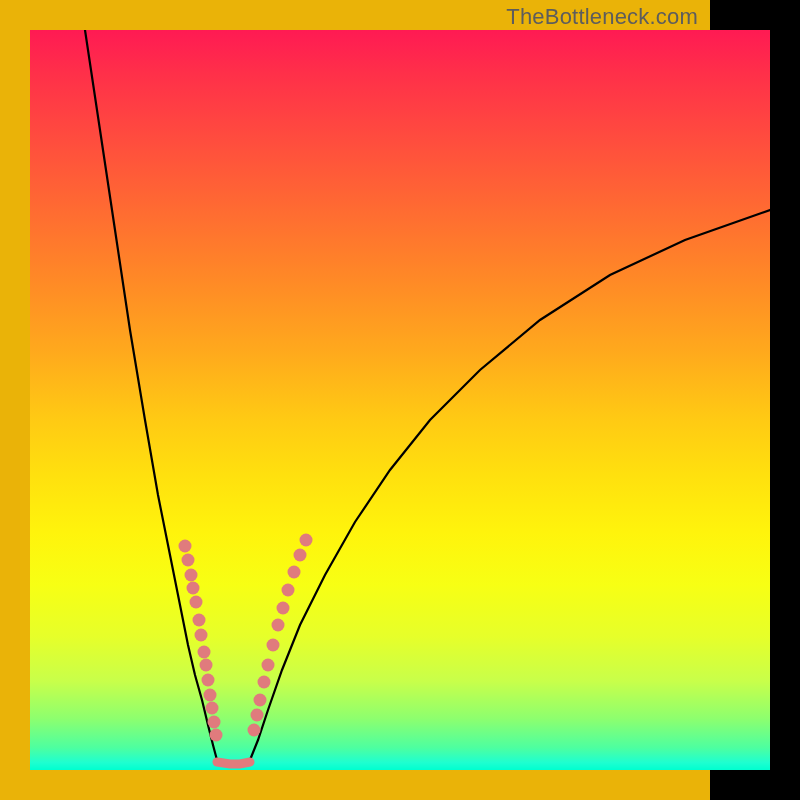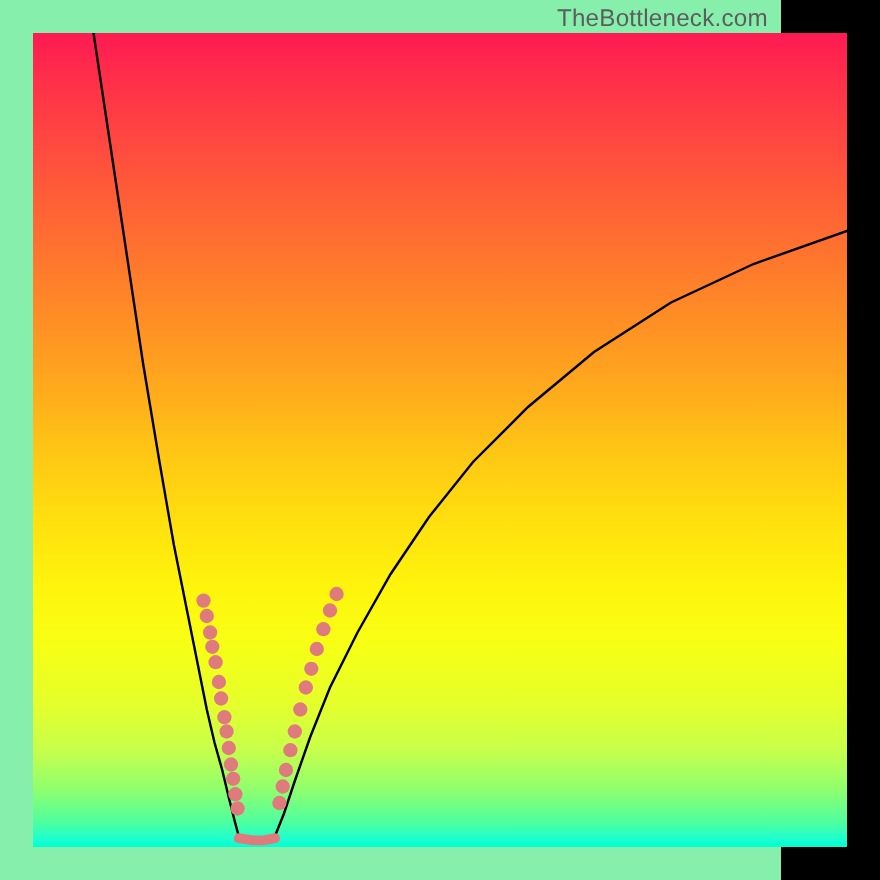--- a/index.html
+++ b/index.html
@@ -8,21 +8,21 @@
     width: 800px;
     height: 800px;
     overflow: hidden;
     background: #000;
     font-family: Arial, Helvetica, sans-serif;
   }
   .frame {
     position: relative;
     width: 710px;
     height: 800px;
-    background: #86efac;
+    background: #eab308;
   }
   .plot-area {
     position: absolute;
     left: 30px;
     top: 30px;
     width: 740px;
     height: 740px;
     background: linear-gradient(
       to bottom,
       #ff1a53 0%,

